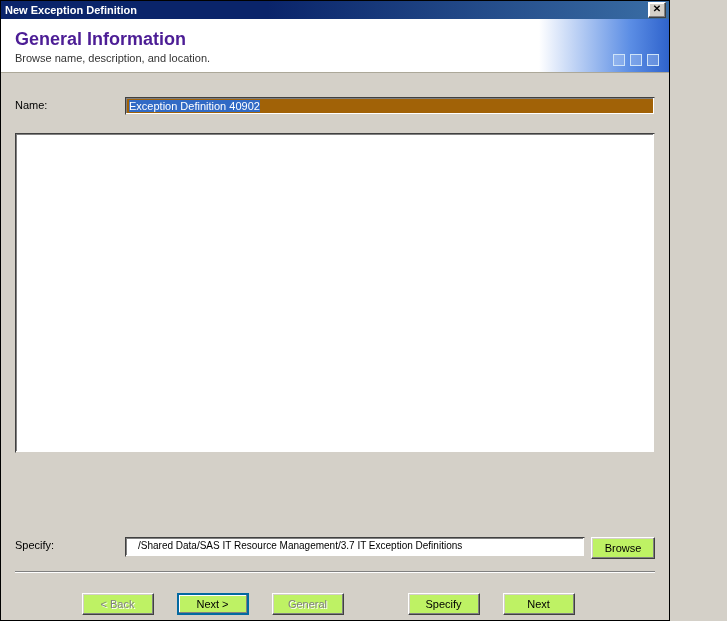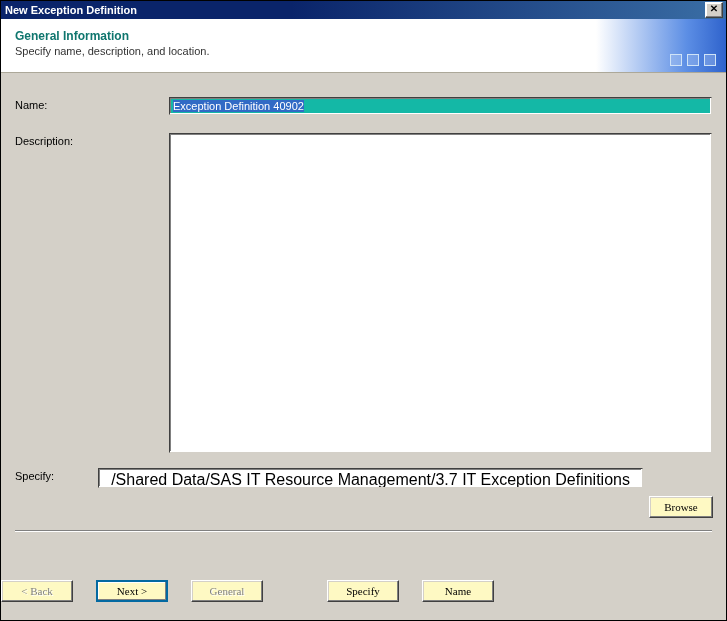--- a/index.html
+++ b/index.html
@@ -4,21 +4,21 @@
 <style>
   html, body {
     margin: 0;
     padding: 0;
     font-family: Tahoma, Arial, sans-serif;
     font-size: 11px;
     background: #d4d0c8;
     color: #000;
   }
   .window {
-    width: 727px;
+    width: 670px;
     height: 621px;
     background: #d4d0c8;
     border: 1px solid #000;
     box-sizing: border-box;
     display: flex;
     flex-direction: column;
     position: relative;
   }
   .titlebar {
     height: 18px;
@@ -52,23 +52,23 @@
   }
   .header-panel {
     background: #fff;
     height: 54px;
     padding: 10px 14px 6px 14px;
     position: relative;
     border-bottom: 1px solid #aca899;
     box-sizing: border-box;
   }
   .header-panel .heading {
-    font-size: 12px;
+    font-size: 18px;
     font-weight: bold;
-    color: #0f766e;
+    color: #4c1d95;
     margin-bottom: 2px;
   }
   .header-panel .subheading {
     color: #333;
     font-size: 11px;
   }
   .header-boxes {
     position: absolute;
     right: 10px;
     bottom: 6px;
@@ -96,42 +96,41 @@
   .content {
     flex: 1;
     padding: 24px 14px 10px 14px;
     box-sizing: border-box;
     display: flex;
     flex-direction: column;
   }
   .form-row {
     display: flex;
     margin-bottom: 18px;
-    gap: 44px;
   }
   .form-row .lbl {
     width: 110px;
     padding-top: 2px;
     color: #000;
   }
   .form-row .field-wrap {
     flex: 1;
     display: flex;
     gap: 6px;
   }
   .name-input-fake {
     flex: 1;
     height: 18px;
     box-sizing: border-box;
     border-top: 1px solid #404040;
     border-left: 1px solid #404040;
     border-right: 1px solid #d4d0c8;
     border-bottom: 1px solid #d4d0c8;
     box-shadow: inset -1px -1px 0 #fff, inset 1px 1px 0 #808080;
-    background: #14b8a6;
+    background: #a16207;
     padding: 1px 3px;
     line-height: 14px;
     font-size: 11px;
     overflow: hidden;
     white-space: nowrap;
   }
   .name-input-fake .sel {
     background: #316ac5;
     color: #fff;
     padding: 0 0;
@@ -155,103 +154,101 @@
     flex: 1;
     height: 20px;
     box-sizing: border-box;
     border-top: 1px solid #404040;
     border-left: 1px solid #404040;
     border-right: 1px solid #d4d0c8;
     border-bottom: 1px solid #d4d0c8;
     box-shadow: inset -1px -1px 0 #fff, inset 1px 1px 0 #808080;
     background: #fff;
     padding: 2px 12px;
-    font-size: 16px;
+    font-size: 10px;
     color: #000;
     white-space: nowrap;
     overflow: hidden;
   }
   .btn {
     height: 22px;
     box-sizing: border-box;
     border: 1px solid #404040;
     border-top-color: #fff;
     border-left-color: #fff;
     box-shadow: inset -1px -1px 0 #808080, inset 1px 1px 0 #d4d0c8;
-    background: #fef9c3;
-    font-family: Liberation Serif, serif;
+    background: #bef264;
+    font-family: Liberation Sans, sans-serif;
     font-size: 11px;
     padding: 0 10px;
     text-align: center;
     cursor: default;
     color: #000;
-    margin-top: 28px;
   }
   .btn.default {
     border: 2px solid #0369a1;
     box-shadow: inset -1px -1px 0 #808080, inset 1px 1px 0 #fff;
     padding: 0 9px;
   }
   .btn.disabled {
     color: #808080;
     text-shadow: 1px 1px 0 #fff;
   }
   .browse-btn { width: 64px; height: 22px; }
 
   .footer-sep {
     border-top: 1px solid #808080;
     border-bottom: 1px solid #fff;
     margin: 12px 0 10px 0;
     height: 0;
   }
   .footer {
     display: flex;
-    justify-content: flex-start;
+    justify-content: center;
     gap: 23px;
-    padding: 0 14px 18px 0;
+    padding: 0 14px 5px 0;
   }
   .footer .btn { width: 72px; padding: 0; }
   .footer .gap { width: 18px; }
 </style>
 </head>
 <body>
 
 <div class="window">
 
   <div class="titlebar">
     <span class="title-text">New Exception Definition</span>
     <div class="controls">
       <div class="close-btn"><span>✕</span></div>
     </div>
   </div>
 
   <div class="header-panel">
     <div class="gradient-corner"></div>
     <div class="heading">General Information</div>
-    <div class="subheading">Specify name, description, and location.</div>
+    <div class="subheading">Browse name, description, and location.</div>
     <div class="header-boxes">
       <span></span>
       <span></span>
       <span></span>
     </div>
   </div>
 
   <div class="content">
 
     <div class="form-row">
       <div class="lbl">Name:</div>
       <div class="field-wrap">
         <div class="name-input-fake">
           <span class="sel">Exception Definition 40902</span>
         </div>
       </div>
     </div>
 
     <div class="form-row" style="flex:1; margin-bottom:14px;">
-      <div class="lbl">Description:</div>
       <div class="field-wrap">
         <textarea class="text-area" style=""></textarea>
       </div>
     </div>
 
     <div class="form-row" style="margin-bottom:0;">
       <div class="lbl">Specify:</div>
       <div class="field-wrap">
         <div class="loc-input-fake">
           <span>/Shared Data/SAS IT Resource Management/3.7 IT Exception Definitions</span>
@@ -263,16 +260,16 @@
     <div class="footer-sep"></div>
 
   </div>
 
   <div class="footer">
     <button class="btn disabled">&lt; Back</button>
     <button class="btn default">Next &gt;</button>
     <button class="btn disabled">General</button>
     <div class="gap"></div>
     <button class="btn">Specify</button>
-    <button class="btn">Name</button>
+    <button class="btn">Next</button>
   </div>
 
 </div>
 
 </body></html>

